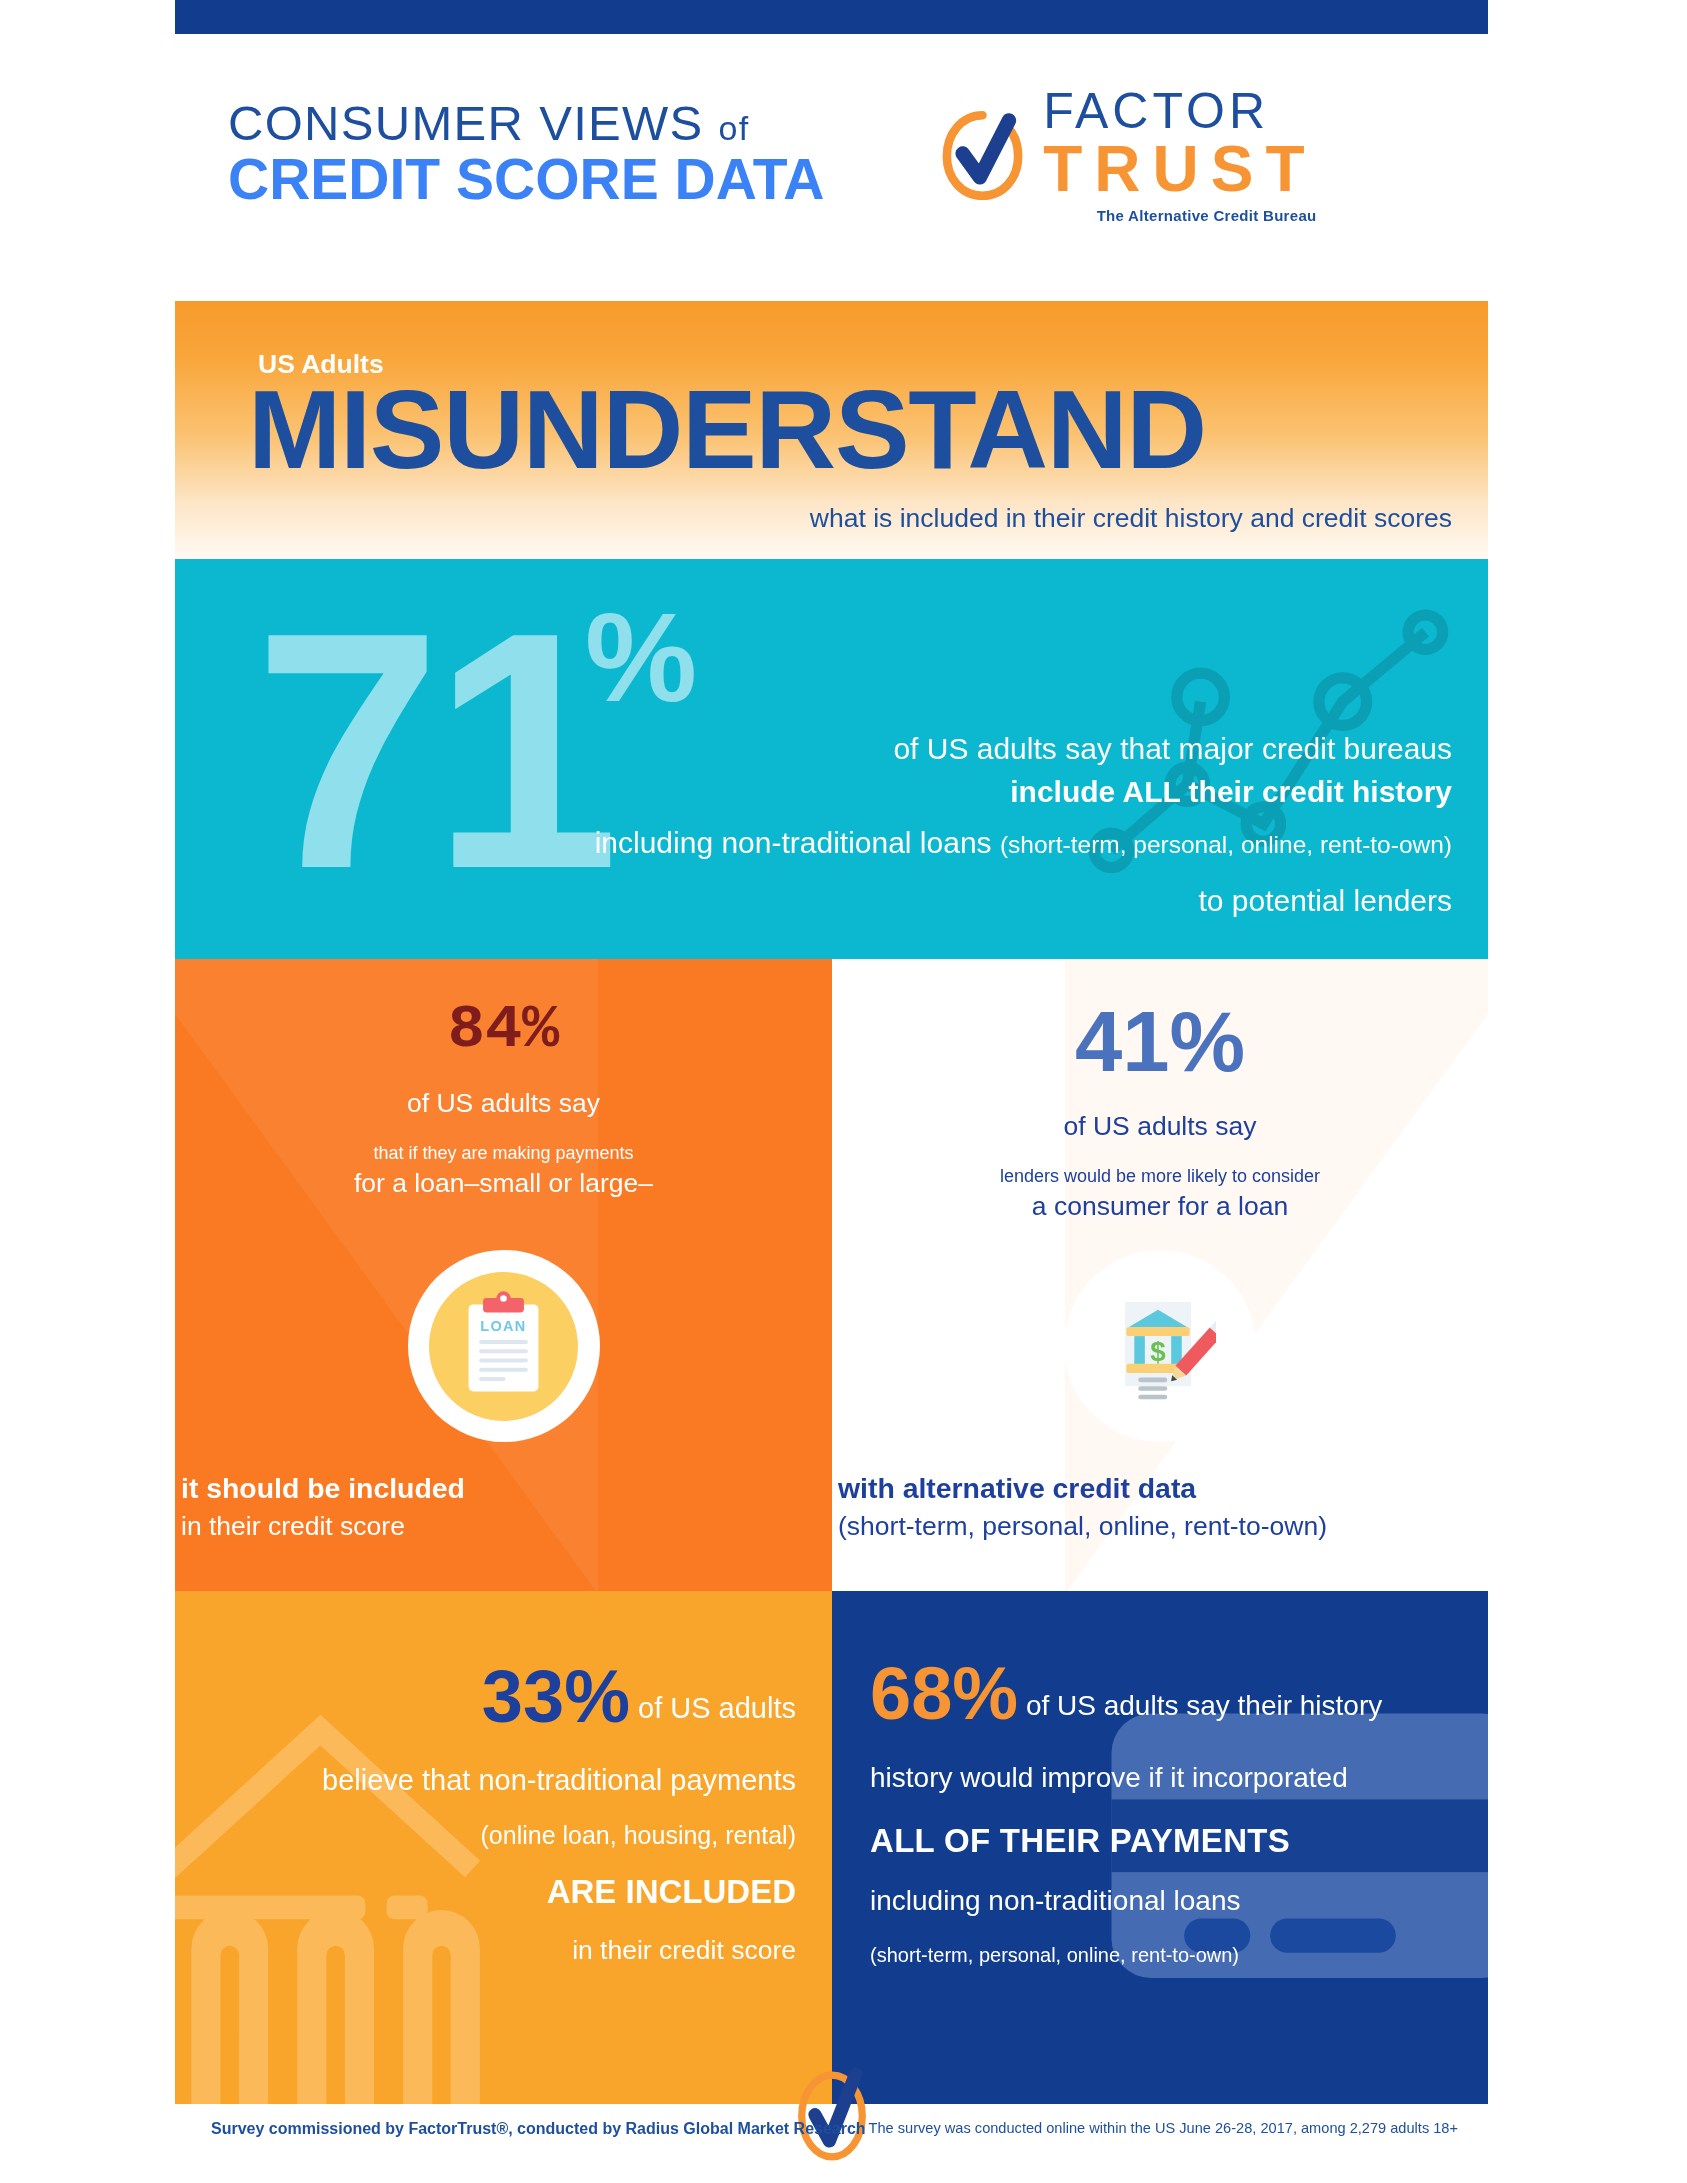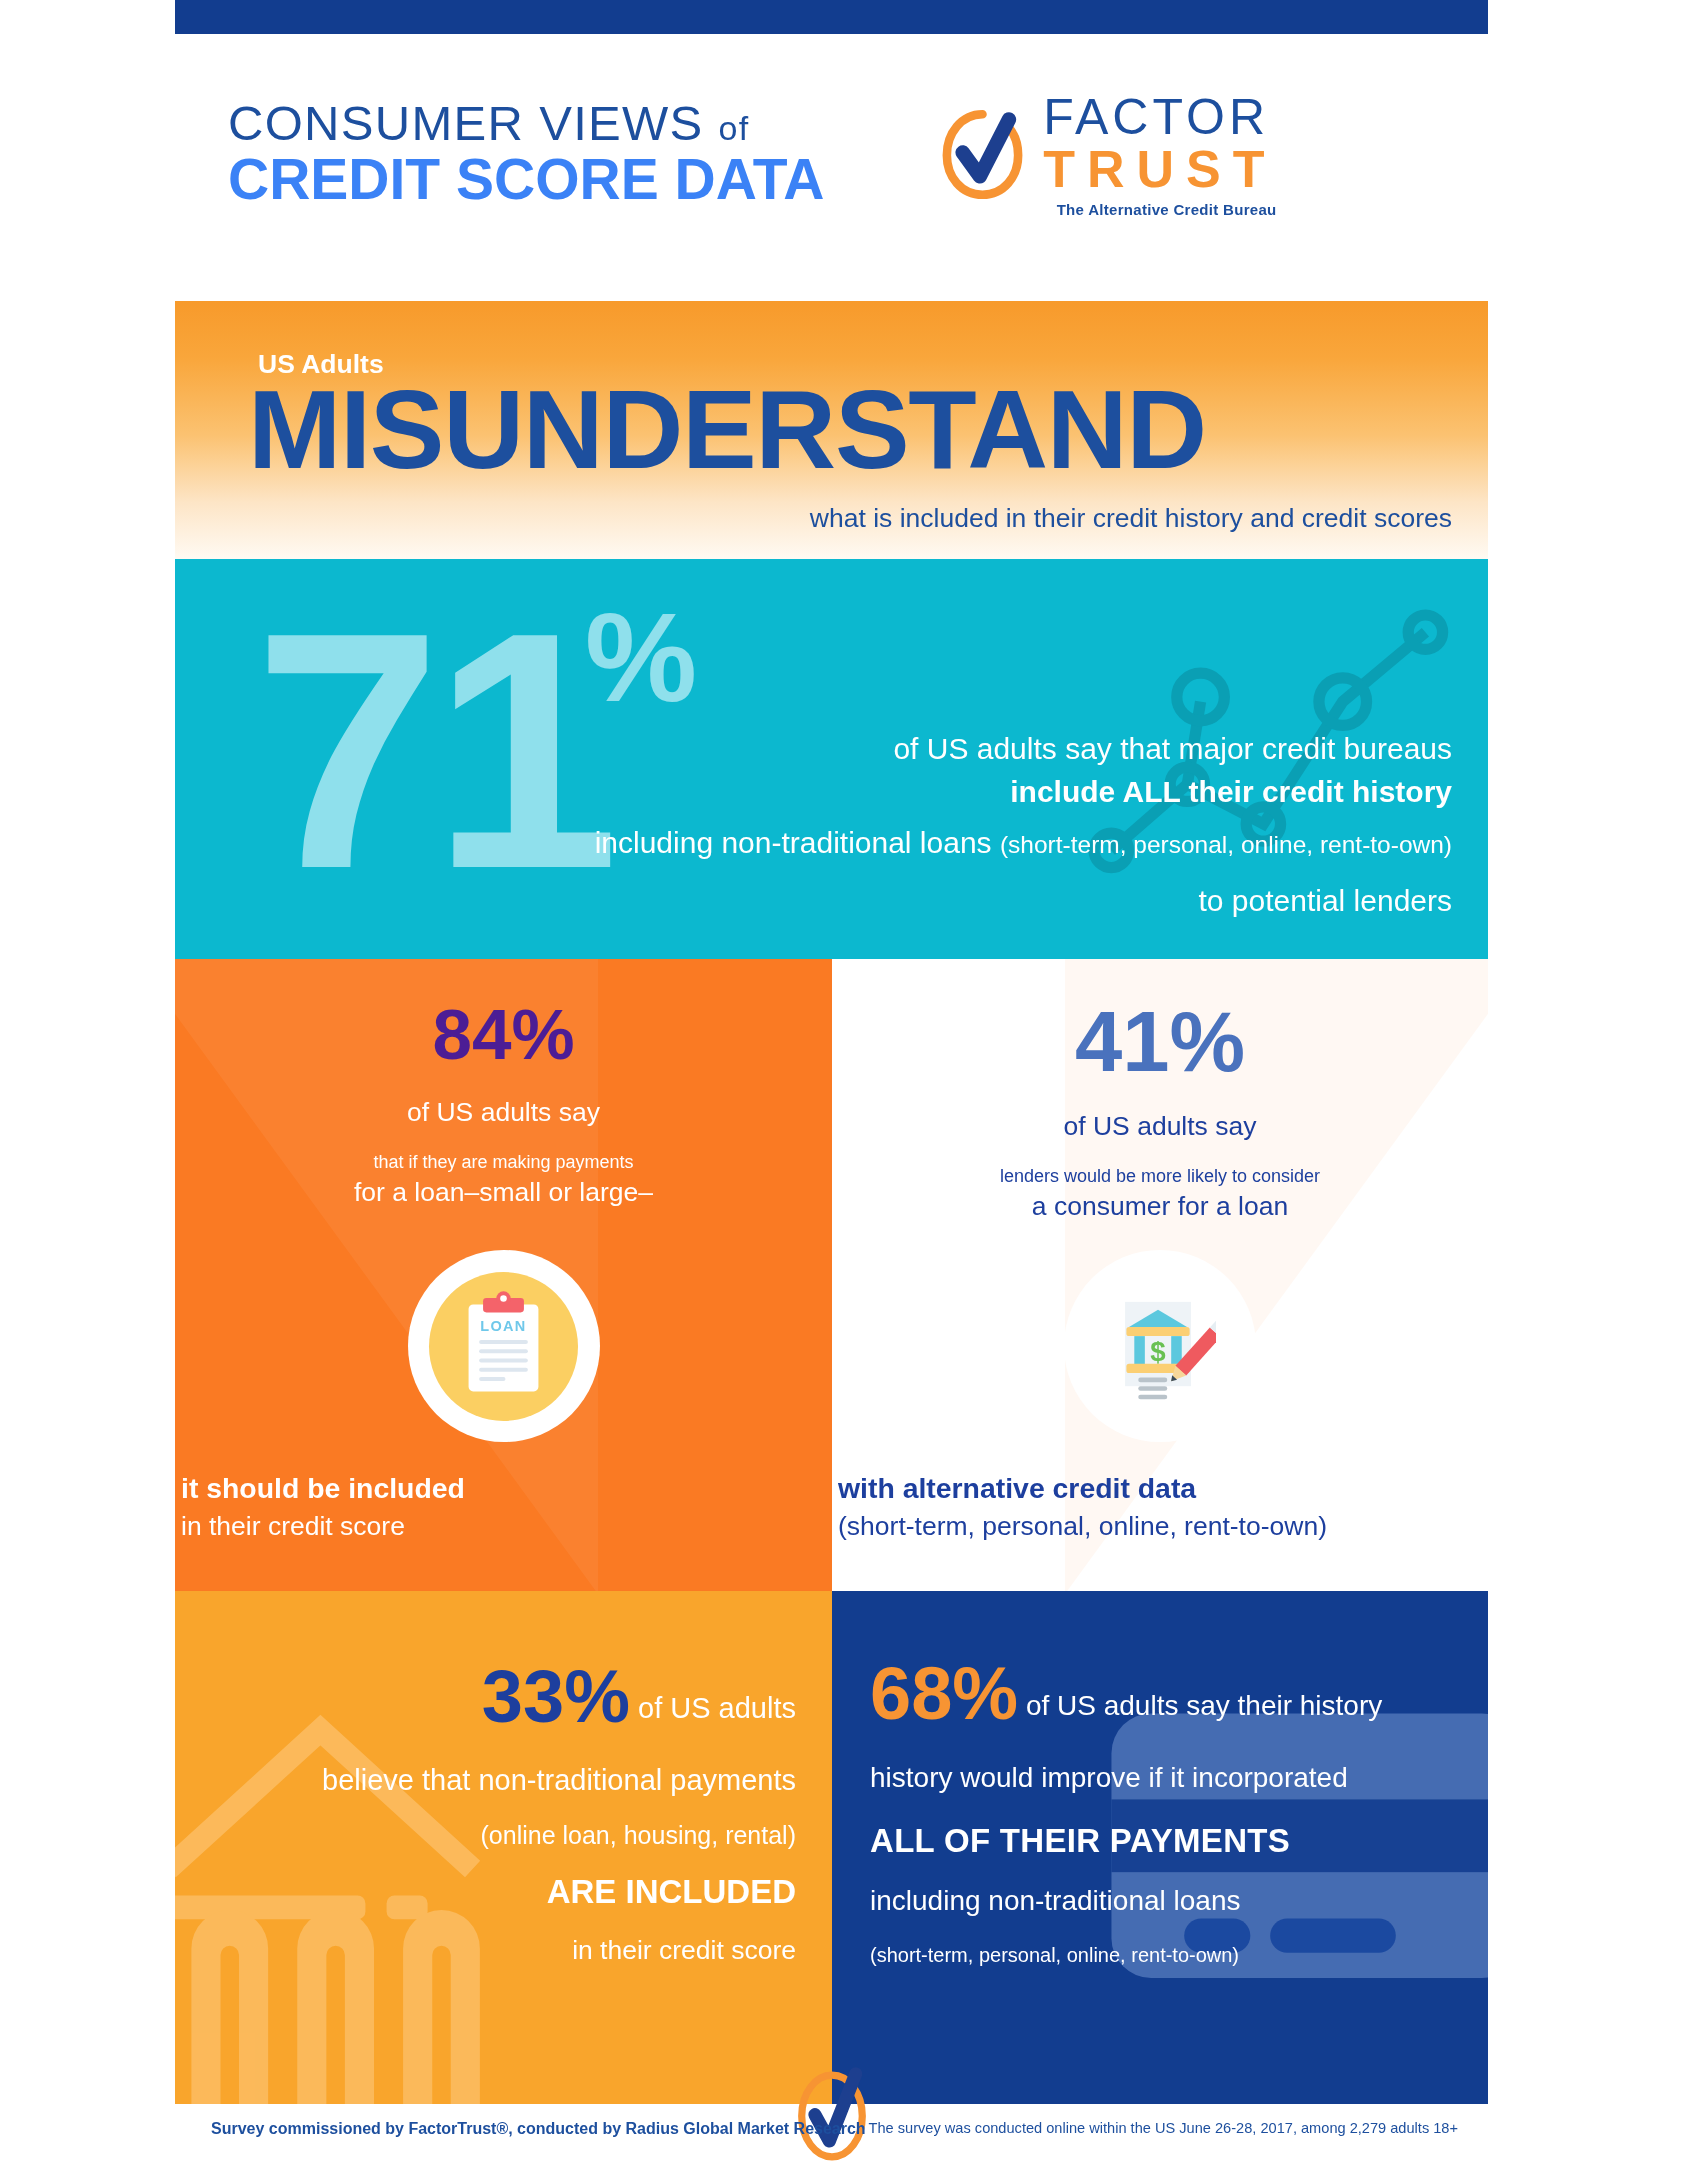--- a/index.html
+++ b/index.html
@@ -18,21 +18,21 @@
   .mast-l1 { font-size:49px; letter-spacing:1.3px; color:#1d4f9e; font-weight:400;
              line-height:1; white-space:nowrap; }
   .mast-l1 .of { font-size:34px; font-style:normal; }
   .mast-l2 { font-size:57px; letter-spacing:0px; color:#3b82f6; font-weight:800;
              line-height:1.12; white-space:nowrap; }
 
   .logo-wrap { display:flex; align-items:center; gap:14.6px; padding-left:6.6px; }
   .logo-mark { width:93px; height:99px; flex:0 0 auto; }
   .logo-type { display:flex; flex-direction:column; }
   .logo-factor { font-size:50px; letter-spacing:4px; color:#1d4f9e; font-weight:400; line-height:1.02; }
-  .logo-trust  { font-size:52px; letter-spacing:12px; color:#f79433; font-weight:800; line-height:1.02; }
+  .logo-trust  { font-size:64px; letter-spacing:12px; color:#f79433; font-weight:800; line-height:1.02; }
   .logo-tag { font-size:15px; letter-spacing:0.3px; color:#1d4f9e; font-weight:700;
               text-align:right; margin-top:5.3px; }
 
   
   .p-misu { position:absolute; left:175px; top:301px; width:1313px; height:258px;
             background:linear-gradient(180deg,#f79a2b 0%,#f9a63b 22%,#fbc271 52%,#fde5c6 78%,#fffaf3 100%); }
   .p-misu .us { position:absolute; left:83px; top:48px; font-size:26.5px; color:#ffffff; font-weight:600; }
   .p-misu .big { position:absolute; left:73px; top:73px; font-size:112px; line-height:1;
                  font-weight:800; color:#1d4f9e; letter-spacing:-1.3px; }
   .p-misu .sub { position:absolute; right:36px; top:202px; font-size:26.5px; color:#1d4f9e; font-weight:500; }
@@ -56,21 +56,21 @@
   .p-84 { position:absolute; left:175px; top:959px; width:657px; height:632px;
           background:#fa7a23; overflow:hidden; }
   .p-84 .wedge { position:absolute; left:-40px; top:0; width:0; height:0;
                  border-left:463px solid transparent; border-top:635px solid rgba(255,255,255,.06); }
   .p-72 { position:absolute; left:832px; top:959px; width:656px; height:632px;
           background:#ffffff; overflow:hidden; }
   .p-72 .wedge { position:absolute; right:-40px; top:0; width:0; height:0;
                  border-right:463px solid transparent; border-top:635px solid rgba(250,122,35,.055); }
 
   .mid-top { position:absolute; left:0; right:0; top:40px; text-align:center; }
-  .mid-num-o { font-size:71px; font-weight:800; color:#4c1d95; line-height:1; }
+  .mid-num-o { font-size:62px; font-weight:800; color:#7f1d1d; line-height:1;font-family:Liberation Mono, monospace; }
   .mid-num-b { font-size:85px; font-weight:800; color:#4a72bd; line-height:1; }
   .mid-l1 { font-size:26.5px; font-weight:400; line-height:1.35; margin-top:25px; }
   .mid-l2 { font-size:18px; font-weight:400; line-height:1.32;margin-top:20px; }
   .mid-l3 { font-size:26.5px; font-weight:400; line-height:1.35; }
   .w  { color:#ffffff; }
   .b  { color:#1d3f9e; }
 
   .circ { position:absolute; left:50%; transform:translateX(-50%); top:291px;
           width:192px; height:192px; border-radius:50%; background:#fff;
           display:flex; align-items:center; justify-content:center; }

